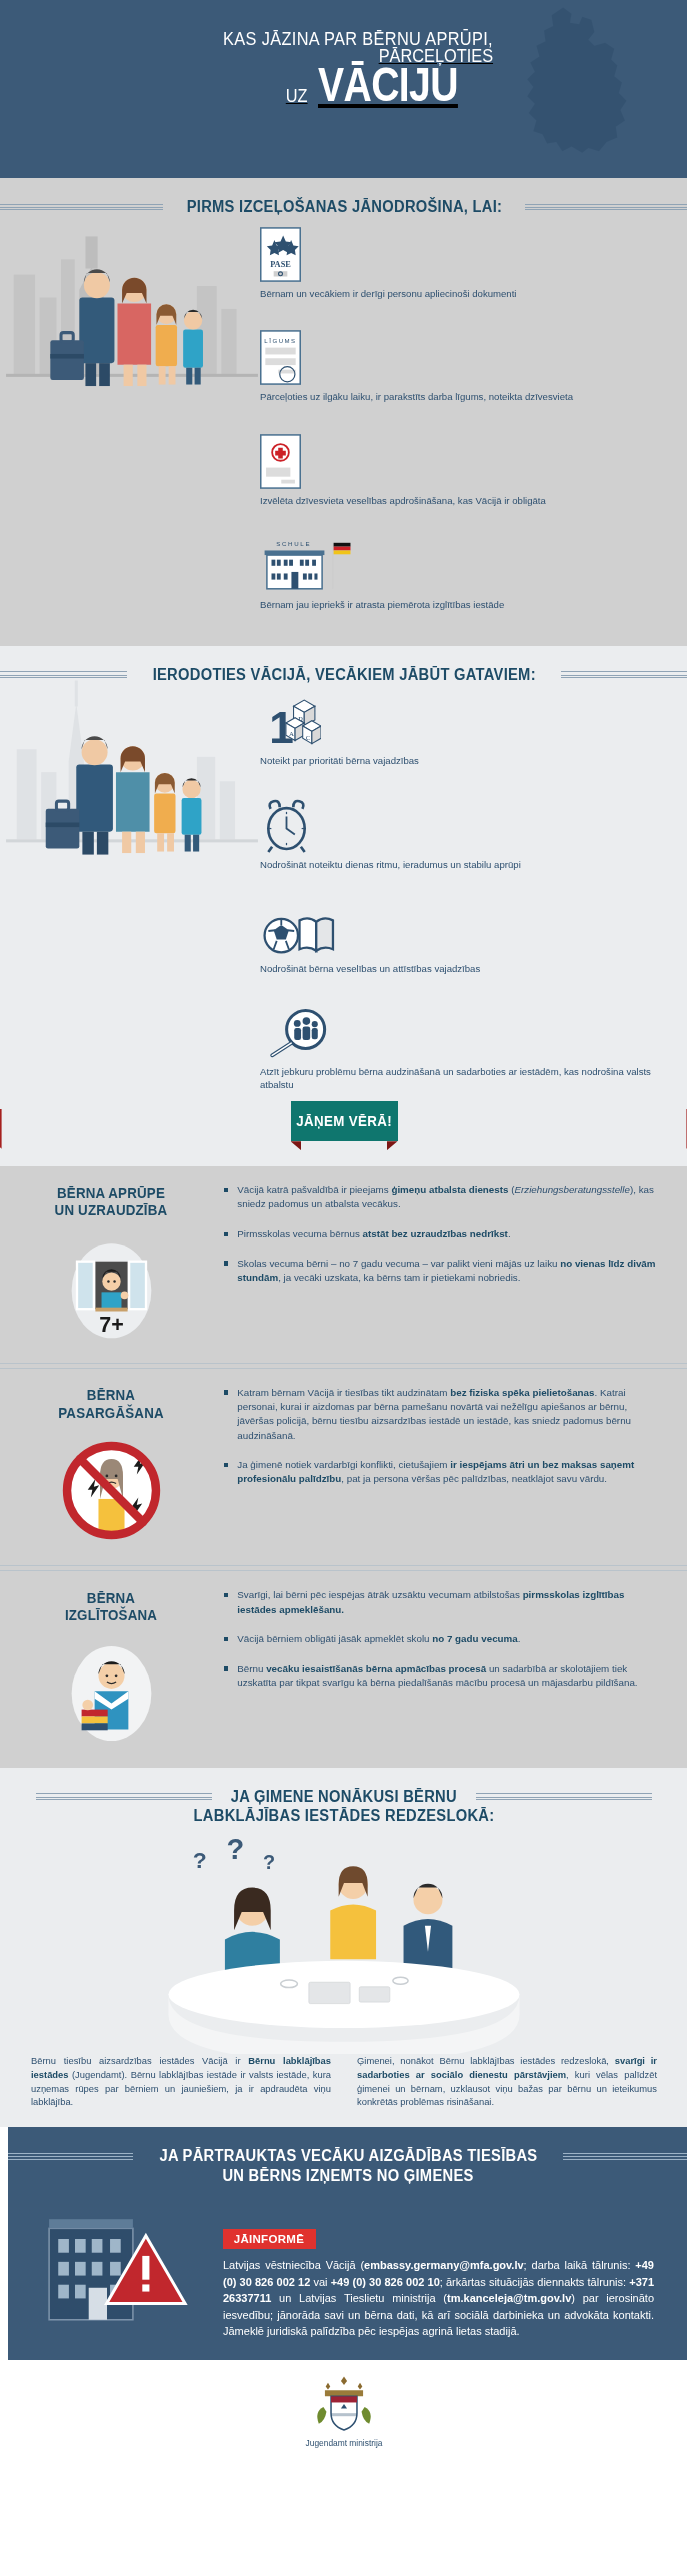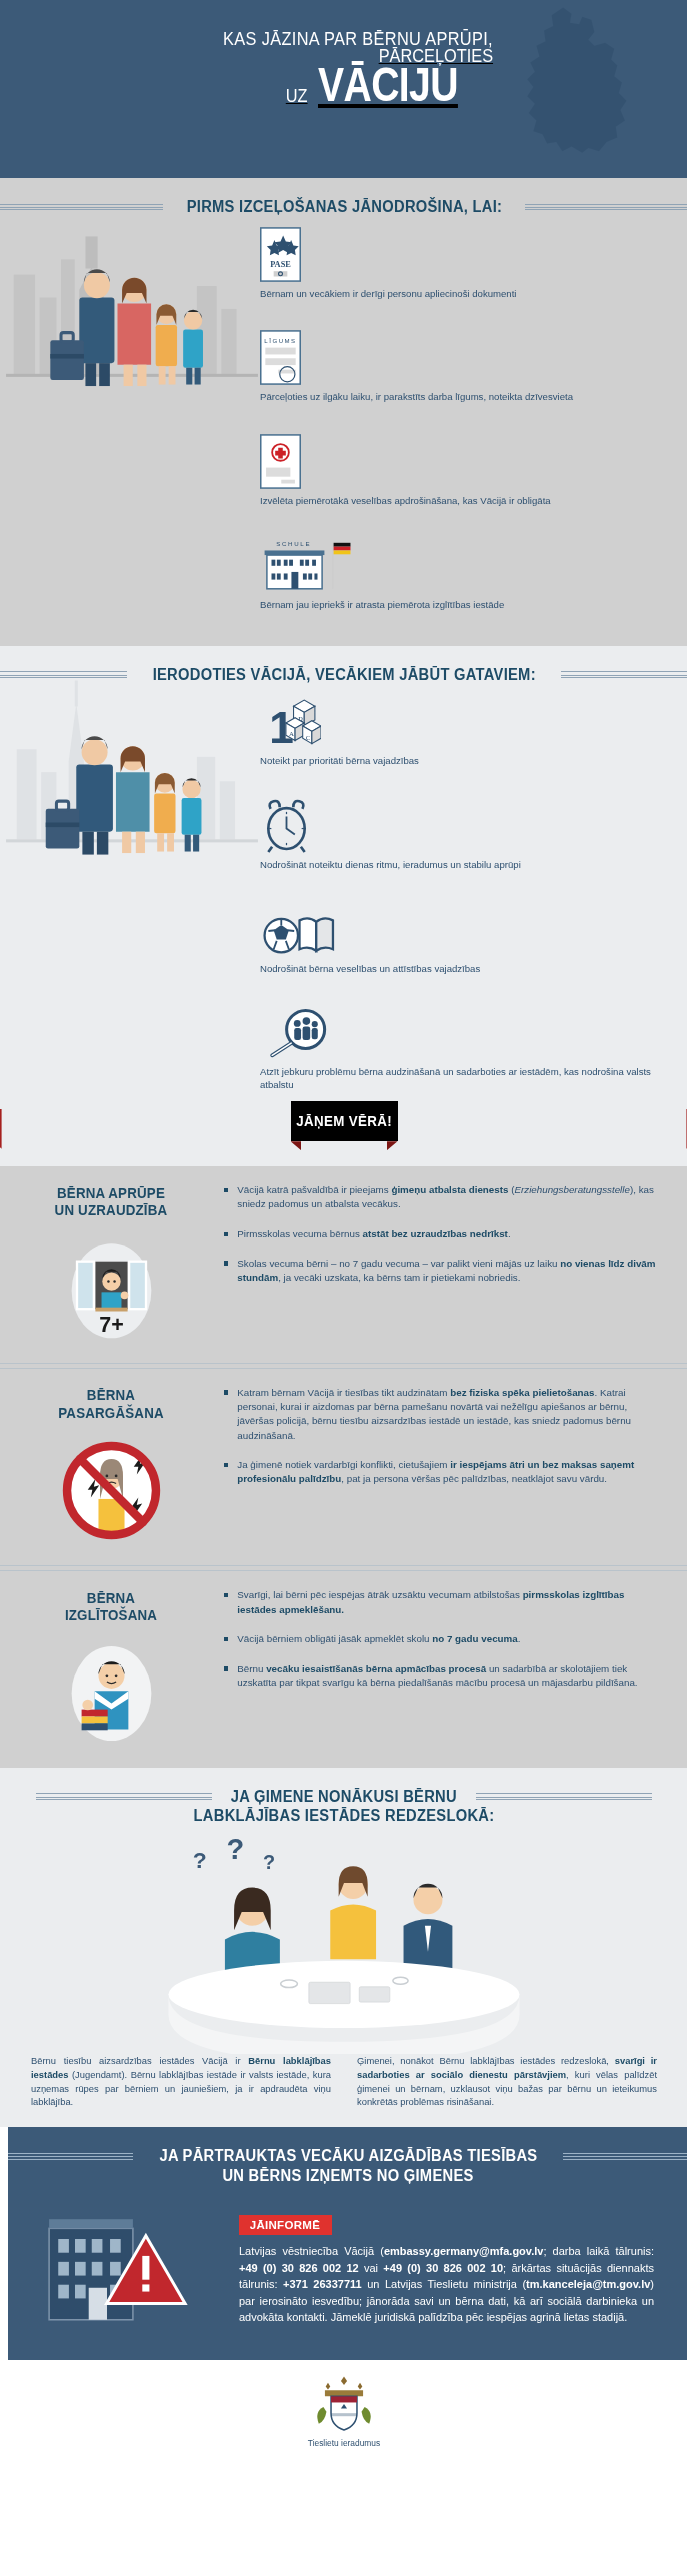--- a/index.html
+++ b/index.html
@@ -165,21 +165,21 @@
     position: relative;
     height: 53px;
     display: flex;
     justify-content: center;
     align-items: flex-start;
   }
   .ribbon {
     position: relative;
     width: 107px;
     height: 40px;
-    background: #000000;
+    background: #0f766e;
     display: flex;
     align-items: center;
     justify-content: center;
     z-index: 3;
   }
   .ribbon span {
     font-family: "Liberation Sans Narrow", "Liberation Sans", sans-serif;
     font-weight: 700;
     color: #fff;
     font-size: 14.5px;
@@ -270,23 +270,23 @@
   }
 
   
   .final {
     background: #3c5a78;
     padding-bottom: 20px;
     margin-left: 8px;
   }
   .final-body {
     display: flex;
-    gap: 36px;
+    gap: 20px;
     padding: 17px 34px 0 35px;
-    align-items: center;
+    align-items: flex-end;
   }
   .final-art { flex: 0 0 160px; height: 138px; position: relative; }
   .final-text { flex: 1 1 auto; color: #ffffff; }
   .badge-info {
     display: inline-block;
     background: #e0322e;
     color: #fff;
     font-family: "Liberation Sans Narrow", "Liberation Sans", sans-serif;
     font-weight: 700;
     font-size: 11.5px;
@@ -438,21 +438,21 @@
       <div class="cell">
         <div class="cell-icon">
           <svg viewBox="0 0 54 72" width="41" height="55" aria-hidden="true">
             <rect x="1" y="1" width="52" height="70" fill="#ffffff" stroke="#4a7190" stroke-width="2"></rect>
             <circle cx="27" cy="24" r="11" fill="none" stroke="#cc2127" stroke-width="2.4"></circle>
             <path d="M24 18 h6 v4 h4 v6 h-4 v4 h-6 v-4 h-4 v-6 h4 Z" fill="#cc2127"></path>
             <rect x="8" y="44" width="32" height="12" fill="#dcdcdc"></rect>
             <rect x="28" y="60" width="18" height="5" fill="#dcdcdc"></rect>
           </svg>
         </div>
-        <div class="cell-text">Izvēlēta piemērotākā veselības apdrošināšana, kas Vācijā ir obligāta</div>
+        <div class="cell-text">Izvēlēta dzīvesvieta veselības apdrošināšana, kas Vācijā ir obligāta</div>
       </div>
 
       <div class="cell">
         <div class="cell-icon">
           <svg viewBox="0 0 120 74" width="92" height="57" aria-hidden="true">
             <text x="44" y="14" text-anchor="middle" font-family="Liberation Sans, sans-serif" font-size="8" letter-spacing="2.2" fill="#2e5070">SCHULE</text>
             <rect x="6" y="20" width="78" height="6" fill="#4a7190"></rect>
             <rect x="9" y="26" width="72" height="44" fill="#ffffff" stroke="#4a7190" stroke-width="2"></rect>
             <g fill="#2e5070">
               <rect x="15" y="32" width="5" height="8"></rect>
@@ -853,17 +853,17 @@
         <path d="M38 28 h34 v22 q0 16 -17 22 q-17 -6 -17 -22 Z" fill="#ffffff" stroke="#2e5070" stroke-width="2"></path>
         <path d="M38 28 h34 v8 h-34 Z" fill="#9d2235"></path>
         <path d="M55 38 l4 6 h-8 Z" fill="#2e5070"></path>
         <path d="M38 50 h34 v4 h-34 Z" fill="#2e5070" opacity=".35"></path>
         <g fill="#6f8b2f">
           <path d="M28 42 q-12 6 -6 22 q8 -4 10 -16 Z"></path>
           <path d="M82 42 q12 6 6 22 q-8 -4 -10 -16 Z"></path>
         </g>
       </svg>
     </div>
-    <div class="footer-caption">Tieslietu ieradumus</div>
+    <div class="footer-caption">Jugendamt ministrija</div>
   </div>
 
 </div>
 
 
 </body></html>

